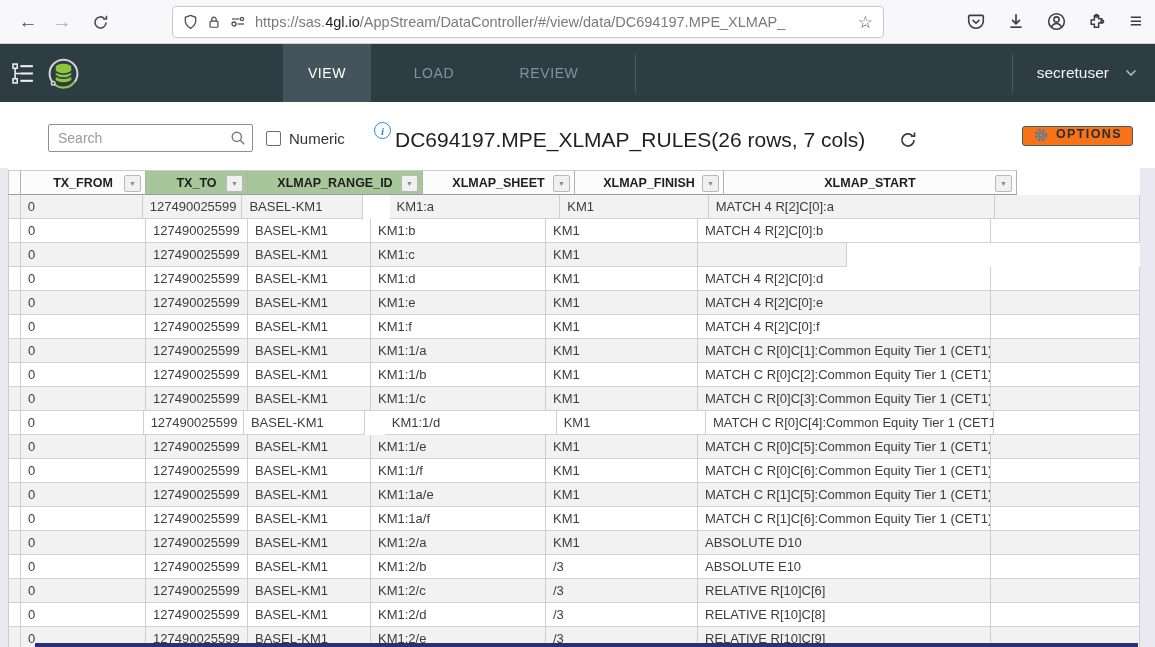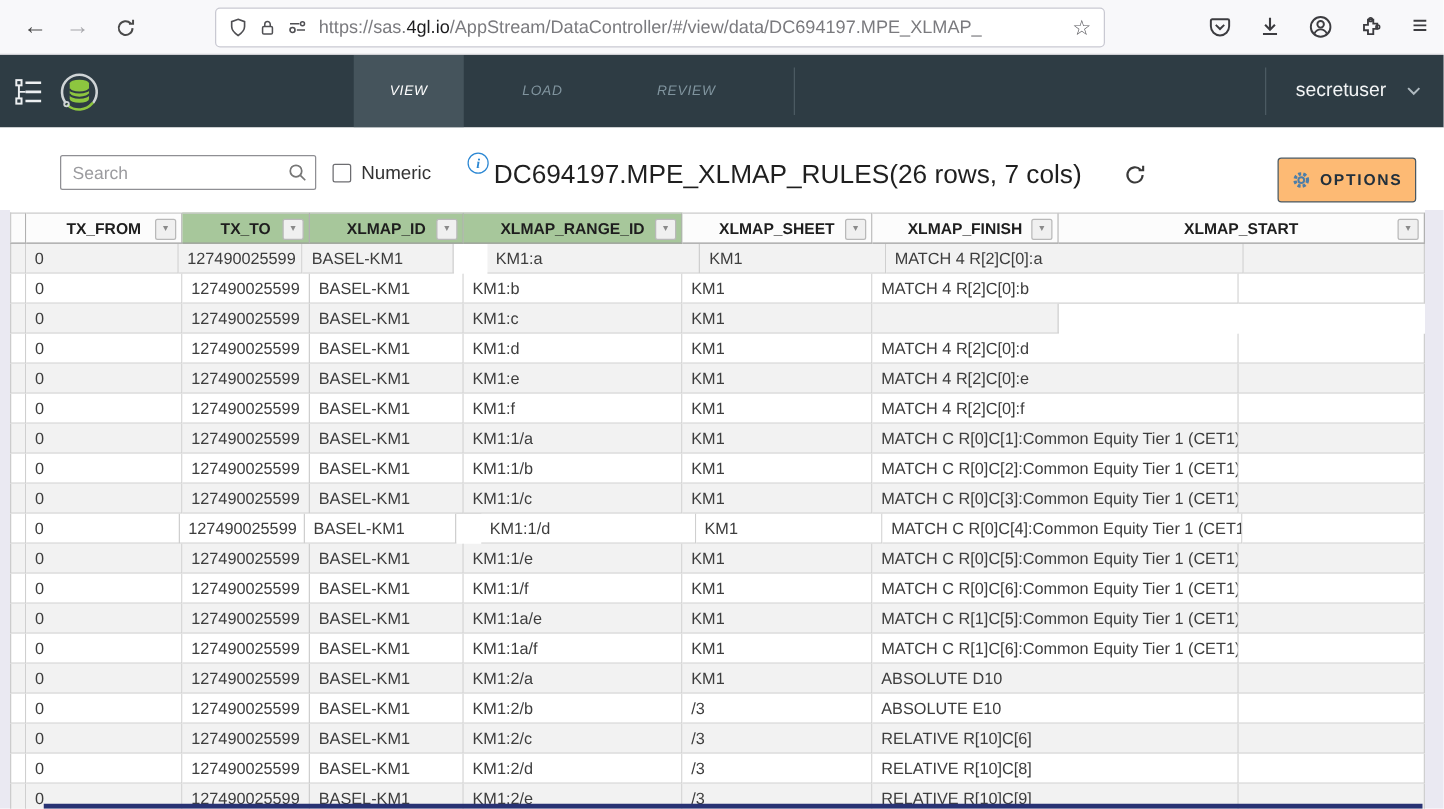--- a/index.html
+++ b/index.html
@@ -30,21 +30,21 @@
   .navbar { position:absolute; left:0; top:44px; width:1155px; height:58px;
     background:#2e3c44; }
   .tree-ic { position:absolute; left:12px; top:18px; }
   .logo-ic { position:absolute; left:46px; top:12px; }
   .logo-text { position:absolute; left:88px; top:13px; font-size:27px; font-weight:bold;
     letter-spacing:0.2px; }
   .logo-text .p1 { color:#d5d9db; }
   .logo-text .p2 { color:#8dc63f; }
   .tabs { position:absolute; left:283px; top:0; height:58px; display:flex; }
   .tab { height:58px; display:flex; align-items:center; justify-content:center;
-    font-size:11px; letter-spacing:0.6px; color:#80949e; cursor:pointer;font-style:italic; }
+    font-size:14px; letter-spacing:0.6px; color:#80949e; cursor:pointer; }
   .tab.t0 { width:88px; }
   .tab.t1 { width:88px; margin-left:19px; }
   .tab.t2 { width:98px; margin-left:22px; }
   .tab.active { background:#45545c; color:#ffffff; }
   .nav-divider { position:absolute; top:10px; width:1px; height:38px; background:#4b5a62; }
   .user-area { position:absolute; right:18px; top:0; height:58px; display:flex;
     align-items:center; gap:16px; }
   .username { color:#f2f4f5; font-size:15.5px; }
 
   
@@ -57,23 +57,23 @@
   .search-glass { position:absolute; right:7px; top:6px; }
   .chk { position:absolute; left:266px; top:29px; width:15px; height:15px;
     border:1.5px solid #6d6d71; border-radius:2px; background:#fff; }
   .chk-label { position:absolute; left:289px; top:28px; font-size:15px; color:#333; }
   .info-circle { position:absolute; left:374px; top:20px; width:17px; height:17px;
     border:1.5px solid #2b87d3; border-radius:50%; color:#2b87d3; font-size:11px;
     font-weight:bold; display:flex; align-items:center; justify-content:center;
     font-family:"Liberation Serif", serif; font-style:italic; }
   .page-title { position:absolute; left:395px; top:26px; font-size:21px; color:#1f1f1f; }
   .title-refresh { position:absolute; left:899px; top:29px; }
-  .options-btn { position:absolute; left:1022px; top:24px; width:111px; height:36px;
-    border:1px solid #495862; border-radius:3px; background:#fdba74; display:flex;
-    align-items:center; justify-content:center; gap:7px; cursor:pointer; }
+  .options-btn { position:absolute; left:1022px; top:24px; width:111px; height:20px;
+    border:1px solid #495862; border-radius:3px; background:#f97316; display:flex;
+    justify-content:center; gap:7px; cursor:pointer; }
   .options-label { font-size:12.5px; font-weight:bold; letter-spacing:1.4px; color:#22303c; }
 
   
   .table-zone { position:absolute; left:0; top:168px; width:1155px; height:479px; }
   .scroll-strip { position:absolute; top:0; height:479px; background:#eae9f2; }
   .strip-left { left:0; width:8px; }
   .strip-right { left:1140px; width:15px; }
   #grid { position:absolute; left:8px; top:2px; width:1132px; }
   .hrow { display:flex; height:25px; }
   .hcell { position:relative; height:25px; background:#fcfcfc; border-top:1px solid #cccccc;
@@ -239,24 +239,20 @@
         <div class="hrow">
           <div class="hcell first" style="width: 13px;"></div>
           <div class="hcell" style="width: 125px;">
             <span>TX_FROM</span>
             <span class="filter-btn">▼</span>
           </div>
           <div class="hcell green" style="width: 102px;">
             <span>TX_TO</span>
             <span class="filter-btn">▼</span>
           </div>
-          <div class="hcell green" style="width: 123px;">
-            <span>XLMAP_ID</span>
-            <span class="filter-btn">▼</span>
-          </div>
           <div class="hcell green" style="width: 175px;">
             <span>XLMAP_RANGE_ID</span>
             <span class="filter-btn">▼</span>
           </div>
           <div class="hcell" style="width: 152px;">
             <span>XLMAP_SHEET</span>
             <span class="filter-btn">▼</span>
           </div>
           <div class="hcell" style="width: 149px;">
             <span>XLMAP_FINISH</span>

